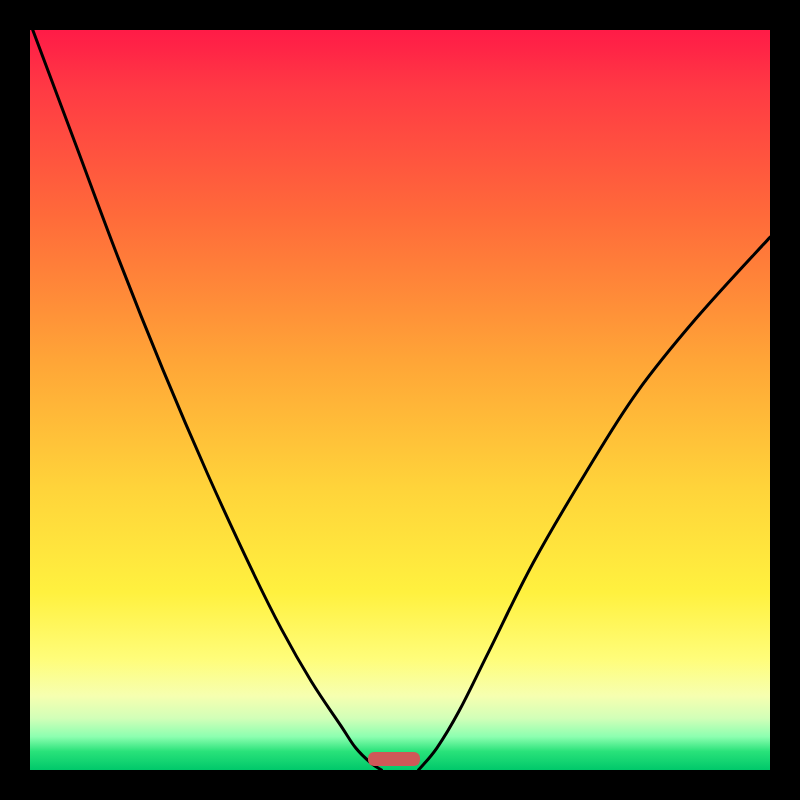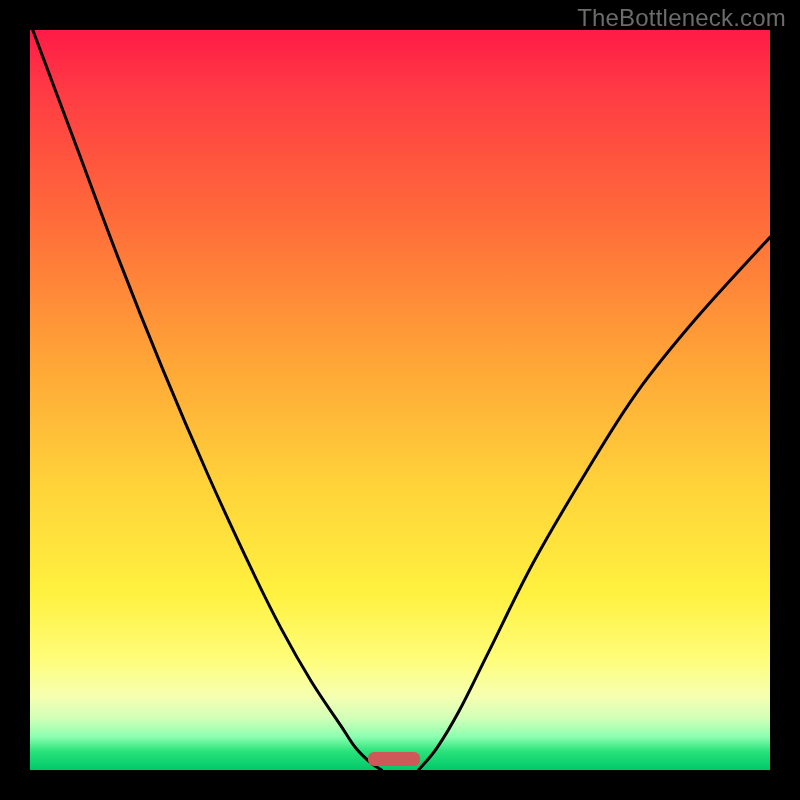--- a/index.html
+++ b/index.html
@@ -73,14 +73,13 @@
   <div class="plot-area">
 
     <svg class="curve" viewBox="0 0 740 740" preserveAspectRatio="none">
       <path d="M 0 -7.399999999999977 C 7.991999999999999 13.912000000000017, 28.416 68.376, 44.4 111 C 60.384 153.624, 72.816 188.10800000000003, 88.8 229.40000000000003 C 104.78399999999999 270.692, 117.216 301.772, 133.2 340.4 C 149.184 379.02799999999996, 161.61599999999999 408.036, 177.6 444 C 193.584 479.964, 208.68 512.2280000000001, 222 540.2 C 235.32 568.172, 240.94400000000002 579.42, 251.60000000000002 599.4 C 262.25600000000003 619.38, 270.544 633.884, 281.2 651.2 C 291.856 668.5160000000001, 302.808 683.6120000000001, 310.8 695.6 C 318.79200000000003 707.588, 320.272 711.14, 325.6 717.8 C 330.92800000000005 724.4599999999999, 335.73800000000006 728.604, 340.40000000000003 732.6 C 345.062 736.596, 349.502 738.668, 351.5 740" fill="none" stroke="#000" stroke-width="3" stroke-linecap="round"></path>
       <path d="M 388.5 740 C 391.83 736.004, 399.67400000000004 728.456, 407.00000000000006 717.8 C 414.3260000000001 707.1439999999999, 419.876 698.116, 429.2 680.8 C 438.524 663.4839999999999, 445.48 648.24, 458.8 621.6 C 472.12 594.96, 485.88400000000007 564.7679999999999, 503.20000000000005 532.8 C 520.5160000000001 500.83199999999994, 536.352 474.63599999999997, 555 444 C 573.648 413.36400000000003, 586.8199999999999 390.57199999999995, 606.8 362.59999999999997 C 626.78 334.628, 642.024 316.572, 666 288.6 C 689.976 260.62800000000004, 726.68 221.85200000000003, 740 207.20000000000005" fill="none" stroke="#000" stroke-width="3" stroke-linecap="round"></path>
     </svg>
 
     <div class="marker" style="left: 338px; top: 722px; width: 52px; height: 14px; background: rgb(207, 88, 88);"></div>
   </div>
 
-  <div class="watermark">TheBottleneck.com</div>
 </div>
 
 </body></html>

